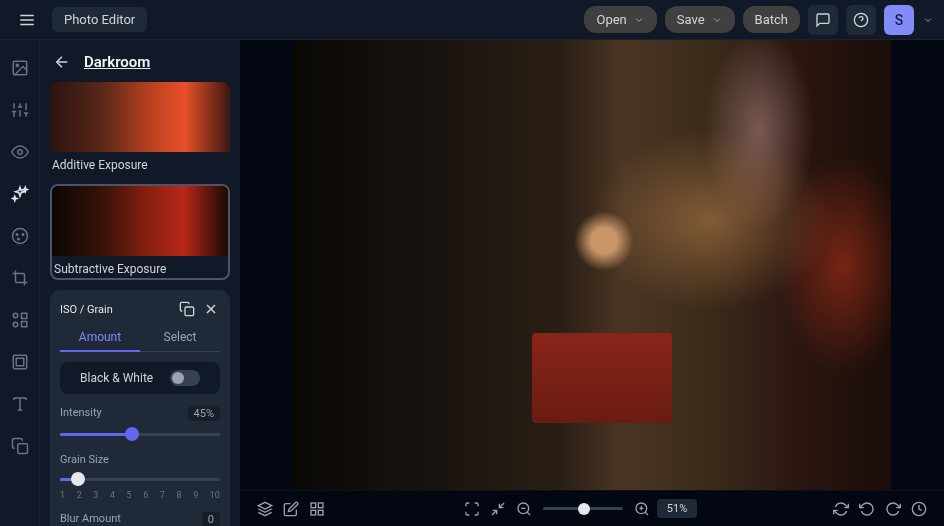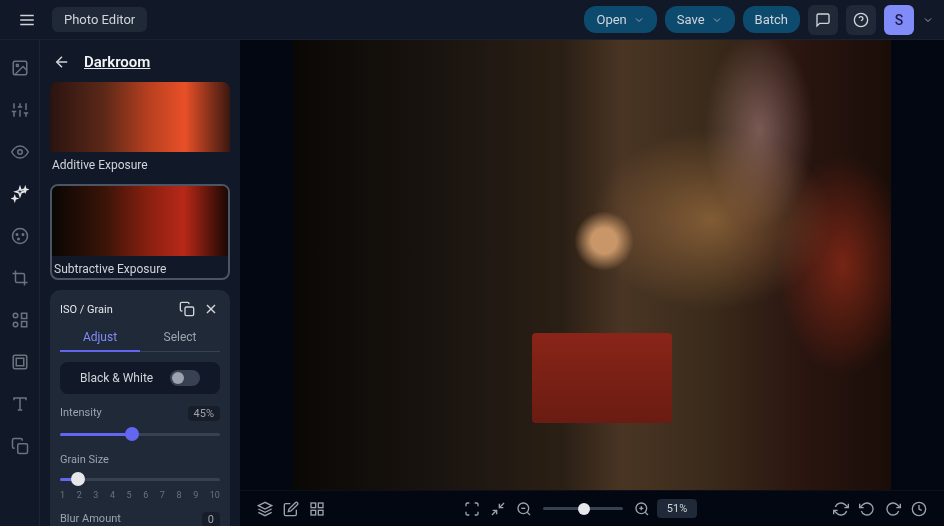--- a/index.html
+++ b/index.html
@@ -2,21 +2,21 @@
 <html><head>
 <meta charset="utf-8">
 <style>
 * { margin:0; padding:0; box-sizing:border-box; font-family:-apple-system,BlinkMacSystemFont,"Segoe UI",Roboto,sans-serif; }
 body { background:#111827; color:#e5e7eb; width:944px; height:526px; overflow:hidden; }
 
 .header { height:40px; background:#111827; display:flex; align-items:center; padding:12px 10px; gap:8px; border-bottom:1px solid rgba(255,255,255,0.04); }
 .menu-btn { width:34px; height:28px; display:flex; align-items:center; justify-content:center; border-radius:6px; cursor:pointer; }
 .app-title { background:#1f2937; padding:5px 12px; border-radius:6px; font-size:13px; color:#d1d5db; }
 .spacer { flex:1; }
-.hbtn { background:#0c4a6e; padding:6px 12px; border-radius:12px; font-size:13px; color:#d1d5db; display:flex; align-items:center; gap:6px; cursor:pointer; }
+.hbtn { background:#404040; padding:6px 12px; border-radius:12px; font-size:13px; color:#d1d5db; display:flex; align-items:center; gap:6px; cursor:pointer; }
 .icon-btn { width:30px; height:30px; background:#1f2937; border-radius:6px; display:flex; align-items:center; justify-content:center; cursor:pointer; }
 .avatar { width:30px; height:30px; background:#818cf8; border-radius:6px; display:flex; align-items:center; justify-content:center; font-size:14px; font-weight:500; color:#1e1b4b; cursor:pointer; }
 .chev { width:12px; height:12px; }
 
 .main { display:flex; height:486px; }
 .rail { width:40px; background:#111827; display:flex; flex-direction:column; align-items:center; padding-top:14px; gap:14px; border-right:1px solid rgba(255,255,255,0.05); }
 .rail-item { width:28px; height:28px; display:flex; align-items:center; justify-content:center; cursor:pointer; color:#6b7280; border-radius:6px; }
 .rail-item.active { color:#e5e7eb; }
 
 .panel { width:200px; background:#111827; padding:0 10px 10px; overflow-y:auto; }
@@ -228,21 +228,21 @@
           </div>
         <div class="icon-sm">
             <svg width="16" height="16" viewBox="0 0 24 24" fill="none" stroke="currentColor" stroke-width="2">
               <line x1="18" y1="6" x2="6" y2="18"></line>
               <line x1="6" y1="6" x2="18" y2="18"></line>
             </svg>
           </div>
       </div>
 
       <div class="tabs">
-        <div class="tab active">Adjust</div>
+        <div class="tab active">Amount</div>
         <div class="tab">Select</div>
       </div>
 
       <div class="toggle-row">
         <div class="toggle-label">Black &amp; White</div>
         <div class="toggle">
             <div class="toggle-knob"></div>
           </div>
       </div>
 

